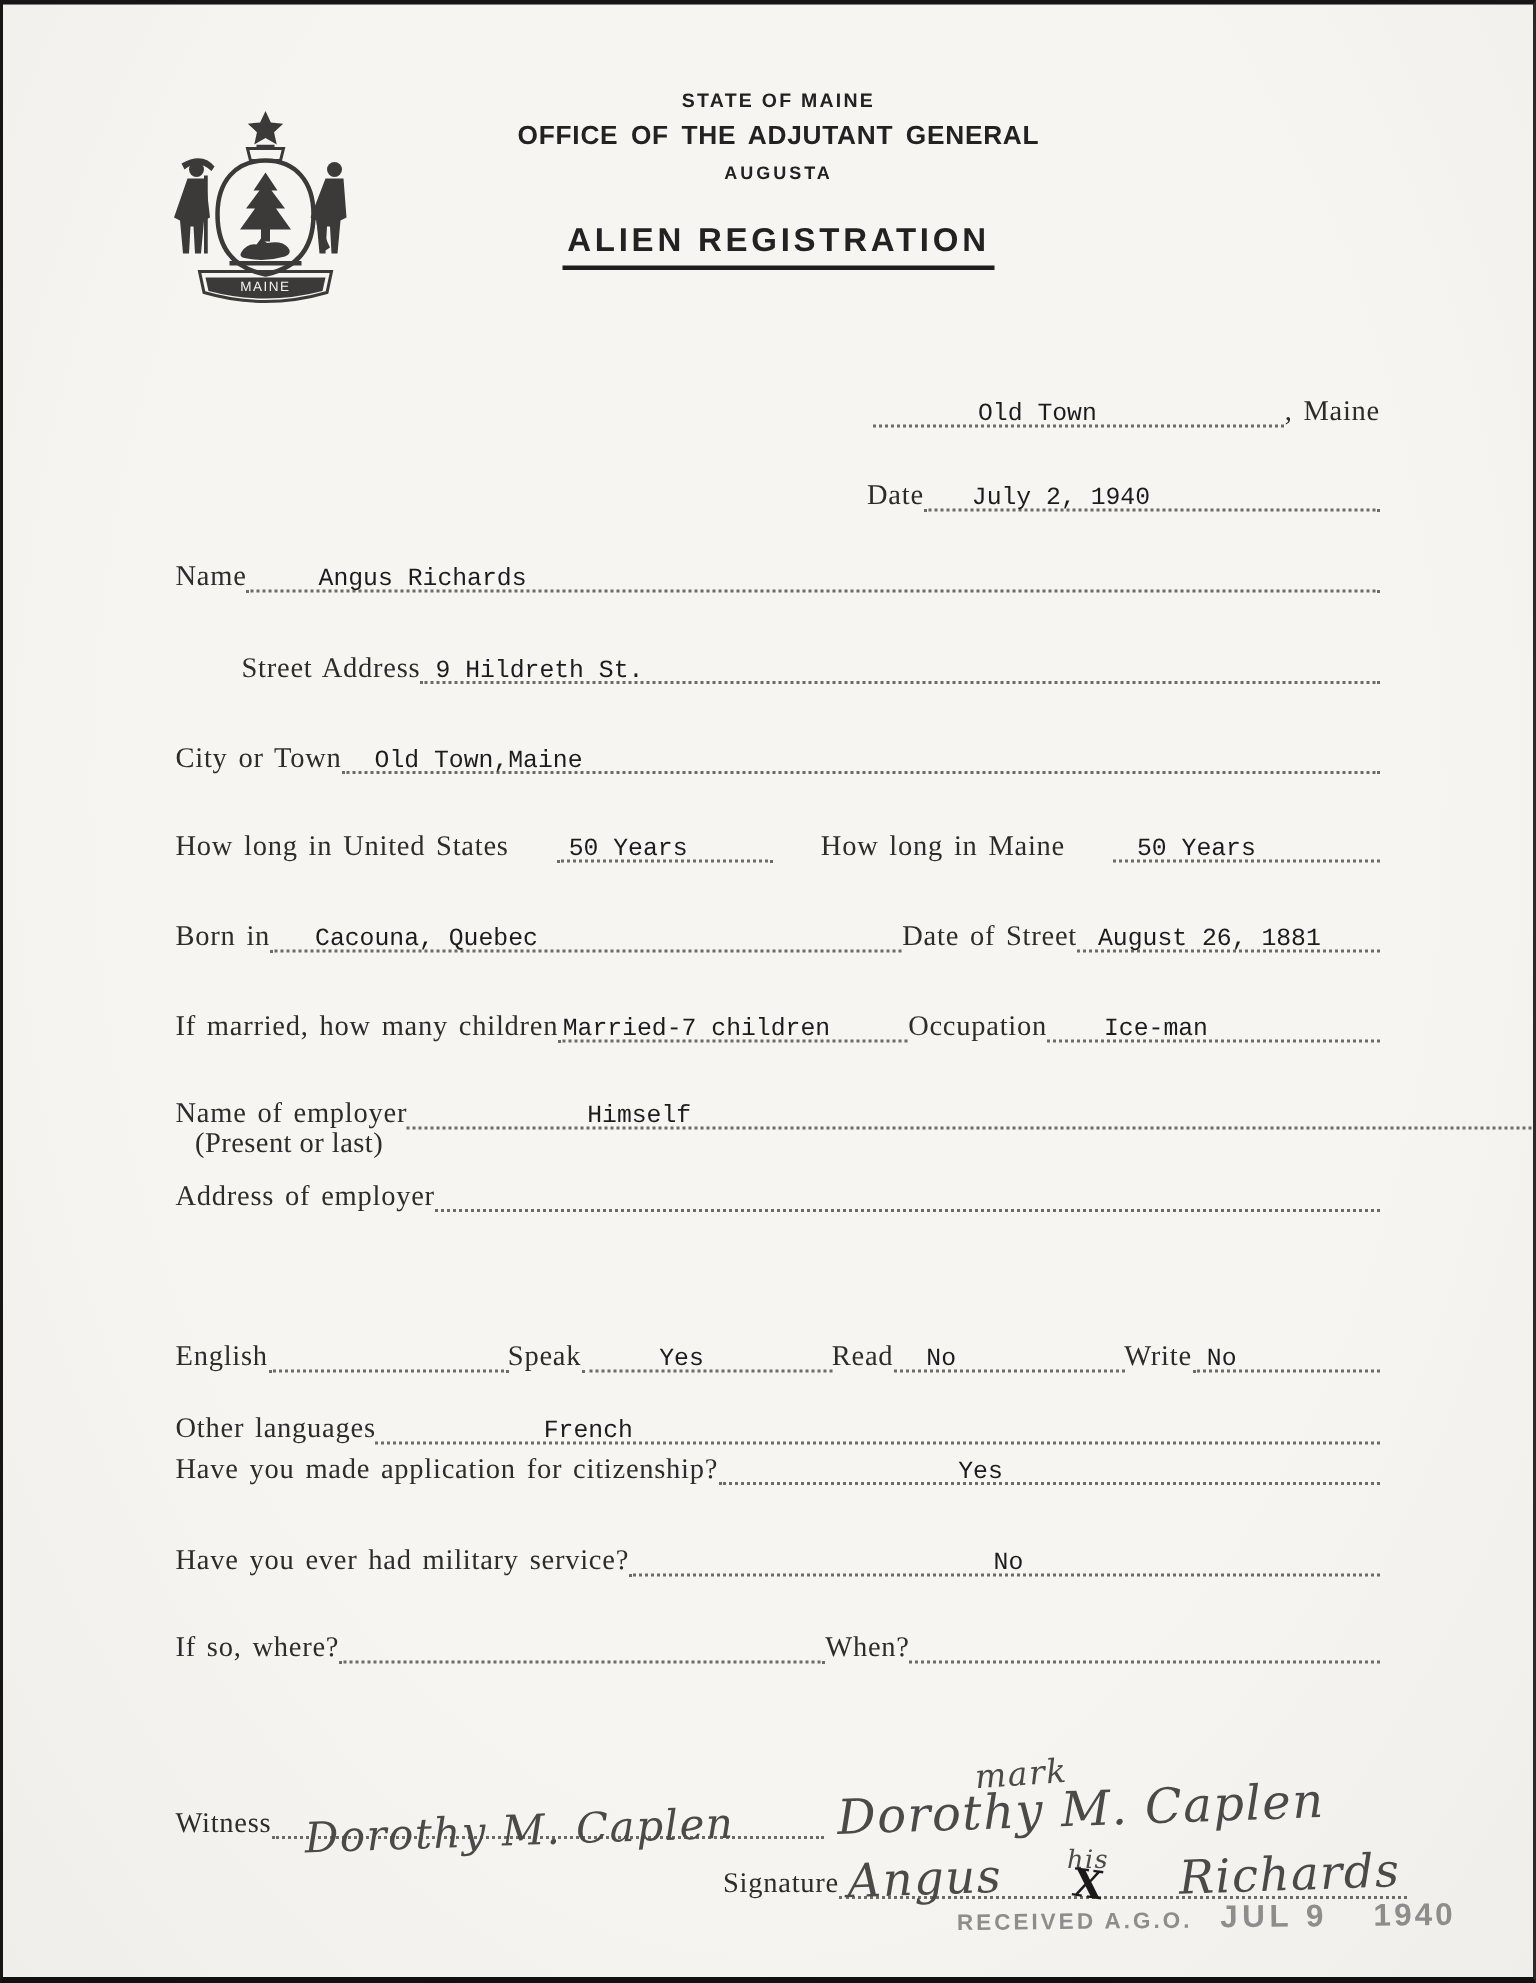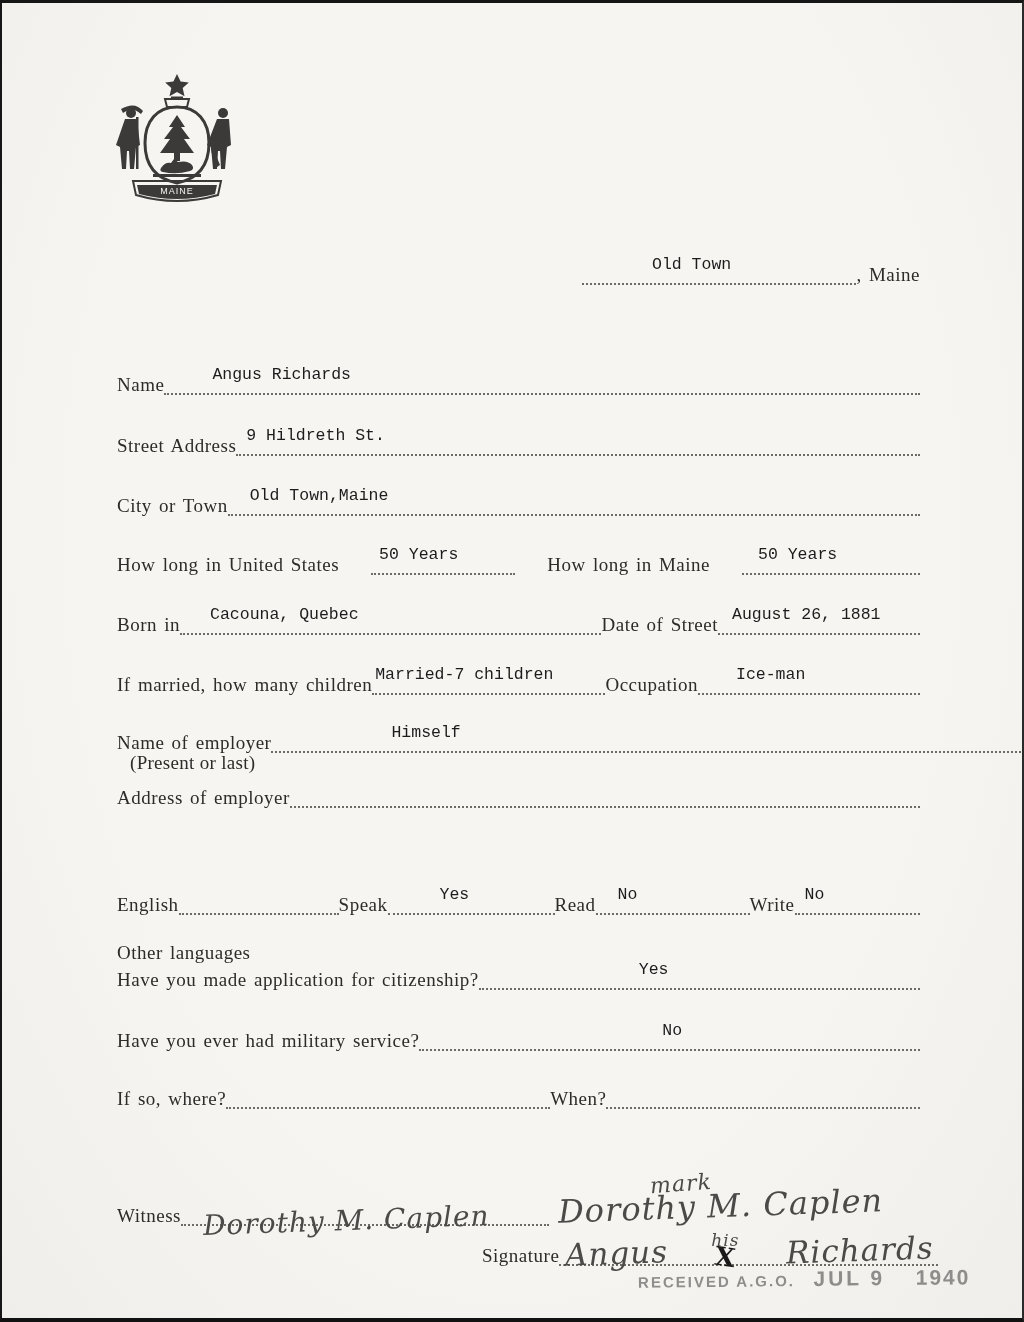--- a/index.html
+++ b/index.html
@@ -19,21 +19,21 @@
   .hdr-city{font-size:12px; letter-spacing:2px; margin-top:7px;}
   .hdr-title{font-size:22px; letter-spacing:2.5px; margin-top:25px;}
   .hdr-title span{display:inline-block; border-bottom:3px solid #1d1d1d; padding:0 3px 4px;}
   .seal{position:absolute; left:110px; top:70px;}
   
   .row{position:absolute; left:115px; right:102px; height:26px;
        display:flex; align-items:flex-end;}
   .lbl{font-size:19px; letter-spacing:.5px; word-spacing:2px; white-space:nowrap;
        line-height:1; padding-bottom:1px;}
   .fill{flex:1 1 auto; height:100%; border-bottom:2px dotted #6e6a64;
-        display:flex; align-items:flex-start; position:relative;}
+        display:flex; align-items:flex-end; position:relative;}
   .typed{font-family:"Liberation Mono", monospace; font-size:16.5px; color:#1c1c1c;
          white-space:pre; line-height:1; margin-bottom:-1px; z-index:2;}
   .sub{position:absolute; left:13px; top:25px; font-size:19px; letter-spacing:.3px;}
   .roww{position:relative;}
   
   .hand{font-family:"DejaVu Serif", serif; font-style:italic; color:#4b4a48;
         letter-spacing:1px; white-space:nowrap; z-index:3;}
   .sig-row{position:absolute; left:480px; right:84px; top:1183px; height:32px;
            display:flex; align-items:flex-end;margin-top:48px;}
   .sig-first{position:absolute; left:6px; bottom:-7px; font-size:31px; transform:rotate(-2deg);}
@@ -77,35 +77,47 @@
         <circle cx="111" cy="40" r="5" stroke="none"></circle>
         <path stroke="none" d="M105 46 h12 l2 26 -4 2 -2 22 h-4 l-1 -18 h-2 l-1 18 h-4 l-2 -22 -4 -2 Z"></path>
         <path stroke="none" d="M101 60 q-6 14 4 34 l3 -2 q-8 -16 -3 -30 Z"></path>
         <path fill="none" stroke-width="2" d="M21 108 h88 l-3 14 q-41 12 -82 0 Z"></path>
         <path stroke="none" d="M25 112 h80 l-2 9 q-38 10 -76 0 Z"></path>
         <text x="65" y="121" text-anchor="middle" font-size="9" fill="#f4f3f0" stroke="none" font-family="Liberation Sans, sans-serif" letter-spacing="1">MAINE</text>
       </g>
     </svg>
   </div>
 
+  <div class="hdr">
+    <div class="hdr-state">STATE OF MAINE</div>
+    <div class="hdr-office">OFFICE OF THE ADJUTANT GENERAL</div>
+    <div class="hdr-city">AUGUSTA</div>
+    <div class="hdr-title"><span>ALIEN REGISTRATION</span></div>
+  </div>
 
   <div class="row" style="top:256px; left:580px;">
     <span class="fill">
         <span class="typed" style="margin-left:70px">Old Town</span>
       </span>
     <span class="lbl">, Maine</span>
+  </div>
+  <div class="row" style="top:312px; left:576px;">
+    <span class="lbl">Date</span>
+    <span class="fill">
+        <span class="typed" style="margin-left:32px">July 2, 1940</span>
+      </span>
   </div>
 
   <div class="row" style="top:366px;">
     <span class="lbl">Name</span>
     <span class="fill">
         <span class="typed" style="margin-left:48px">Angus Richards</span>
       </span>
   </div>
-  <div class="row" style="top:427px;">
+  <div class="row" style="top:427px;margin-left:44px;">
     <span class="lbl">Street Address</span>
     <span class="fill">
         <span class="typed" style="margin-left:10px">9 Hildreth St.</span>
       </span>
   </div>
   <div class="row" style="top:487px;">
     <span class="lbl">City or Town</span>
     <span class="fill">
         <span class="typed" style="margin-left:22px">Old Town,Maine</span>
       </span>
@@ -166,20 +178,23 @@
         <span class="typed" style="margin-left:22px">No</span>
       </span>
     <span class="lbl">Write</span>
     <span class="fill">
         <span class="typed" style="margin-left:10px">No</span>
       </span>
   </div>
 
   <div class="row" style="top:899px;margin-top:35px;">
     <span class="lbl">Other languages</span>
+    <span class="fill">
+        <span class="typed" style="margin-left:112px">French</span>
+      </span>
   </div>
   <div class="row" style="top:961px;">
     <span class="lbl">Have you made application for citizenship?</span>
     <span class="fill">
         <span class="typed" style="margin-left:160px">Yes</span>
       </span>
   </div>
   <div class="row" style="top:1022px;">
     <span class="lbl">Have you ever had military service?</span>
     <span class="fill">

